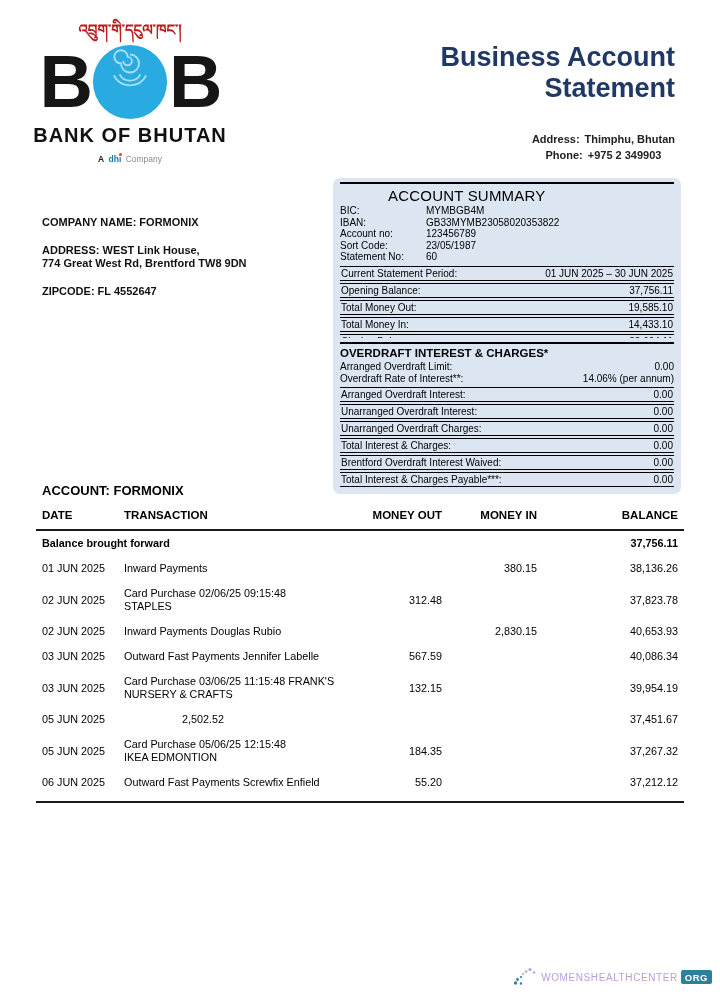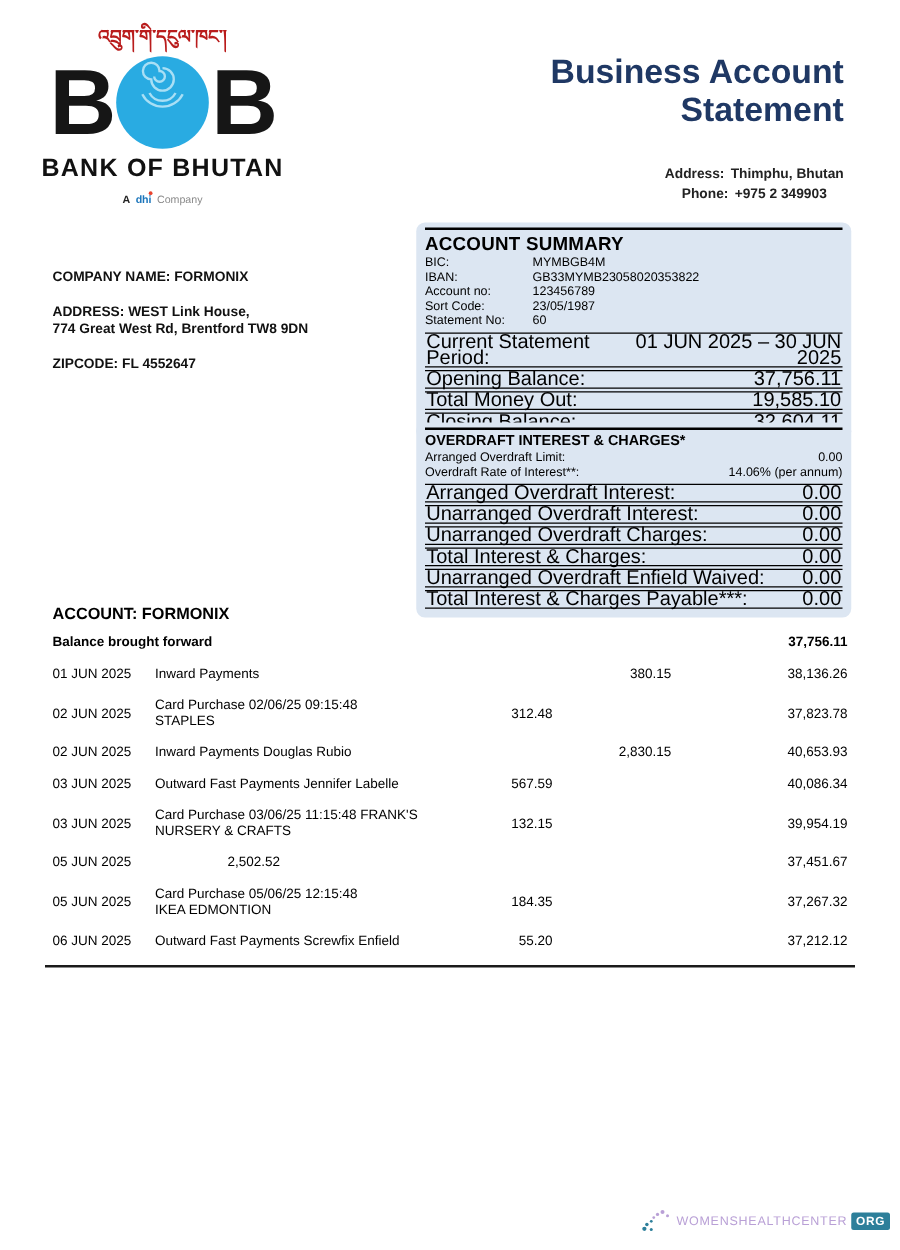--- a/index.html
+++ b/index.html
@@ -25,26 +25,26 @@
   .title-block { position:absolute; right:45px; top:42px; text-align:right; }
   .doc-title { font-size:27px; font-weight:bold; color:var(--title_navy,#1f3864); line-height:31px; }
   .contact-block { position:absolute; right:45px; top:131px; text-align:center; font-size:11px; font-weight:bold; color:#222; line-height:16px; }
   .contact-row .c-label { margin-right:5px; }
 
   
   .panel { position:absolute; left:333px; width:348px; background:var(--panel_blue,#dce6f2); border-radius:7px; padding:4px 7px 7px 7px; }
   .panel-summary { top:178px; }
   .panel-overdraft { top:338px; }
   .panel-topline { border-top:2.5px solid #000; margin-bottom:2px; }
-  .panel-title-lg { font-size:15px; font-weight:bold; letter-spacing:.2px; line-height:19px; }
+  .panel-title-lg { font-size:15px; font-weight:normal; letter-spacing:.2px; line-height:19px;margin-left:48px; }
   .panel-title-sm { font-size:11.5px; font-weight:bold; line-height:15px; }
   .field-row { display:flex; font-size:10px; line-height:11.5px; }
   .field-row .f-label { width:86px; flex:none; }
   .kv-list { margin-top:3px; }
-  .kv-row { display:flex; justify-content:space-between; border-top:1px solid #000; border-bottom:1px solid #000; font-size:16px; line-height:13px; padding:0 1px; margin-top:2px; }
+  .kv-row { display:flex; justify-content:space-between; border-top:1px solid #000; border-bottom:1px solid #000; font-size:10px; line-height:13px; padding:0 1px; margin-top:2px; }
   .kv-row .kv-value { text-align:right; }
 
   
   .company-block { position:absolute; left:42px; top:216px; font-size:11px; font-weight:bold; line-height:13.5px; color:#111; }
   .company-block .gap { height:14px; }
 
   
   .tx-section { position:absolute; left:36px; top:483px; width:648px; }
   .account-heading { font-size:13px; font-weight:bold; margin-left:6px; }
   .tx-bar { margin-top:6px; height:23px; background:var(--bar_blue,#3a76b9); border:1px solid #2e62a0; border-radius:8px; color:#fff; font-size:10.5px; line-height:21px; padding-left:10px; }
@@ -155,20 +155,24 @@
         <div class="kv-row">
           <span class="kv-label">Opening Balance:</span>
           <span class="kv-value">37,756.11</span>
         </div>
 
         <div class="kv-row">
           <span class="kv-label">Total Money Out:</span>
           <span class="kv-value">19,585.10</span>
         </div>
 
+        <div class="kv-row">
+          <span class="kv-label">Total Money In:</span>
+          <span class="kv-value">14,433.10</span>
+        </div>
 
         <div class="kv-row">
           <span class="kv-label">Closing Balance:</span>
           <span class="kv-value">32,604.11</span>
         </div>
       </div>
   </div>
 
   <div class="panel panel-overdraft">
     <div class="panel-topline"></div>
@@ -201,35 +205,42 @@
           <span class="kv-label">Unarranged Overdraft Charges:</span>
           <span class="kv-value">0.00</span>
         </div>
 
         <div class="kv-row">
           <span class="kv-label">Total Interest &amp; Charges:</span>
           <span class="kv-value">0.00</span>
         </div>
 
         <div class="kv-row">
-          <span class="kv-label">Unarranged Overdraft Enfield Waived:</span>
+          <span class="kv-label">Brentford Overdraft Interest Waived:</span>
           <span class="kv-value">0.00</span>
         </div>
 
         <div class="kv-row">
           <span class="kv-label">Total Interest &amp; Charges Payable***:</span>
           <span class="kv-value">0.00</span>
         </div>
       </div>
   </div>
 
   <div class="tx-section">
     <div class="account-heading">ACCOUNT: FORMONIX</div>
 
     <div class="tx-table">
+      <div class="tx-row tx-head">
+        <span class="col-date">DATE</span>
+        <span class="col-desc">TRANSACTION</span>
+        <span class="col-out">MONEY OUT</span>
+        <span class="col-in">MONEY IN</span>
+        <span class="col-bal">BALANCE</span>
+      </div>
 
       <div class="tx-row tx-open">
         <span class="col-date"></span>
         <span class="col-desc" style="margin-left:-82px; width:300px;">Balance brought forward</span>
         <span class="col-out"></span>
         <span class="col-in"></span>
         <span class="col-bal">37,756.11</span>
       </div>
 
       <div>

